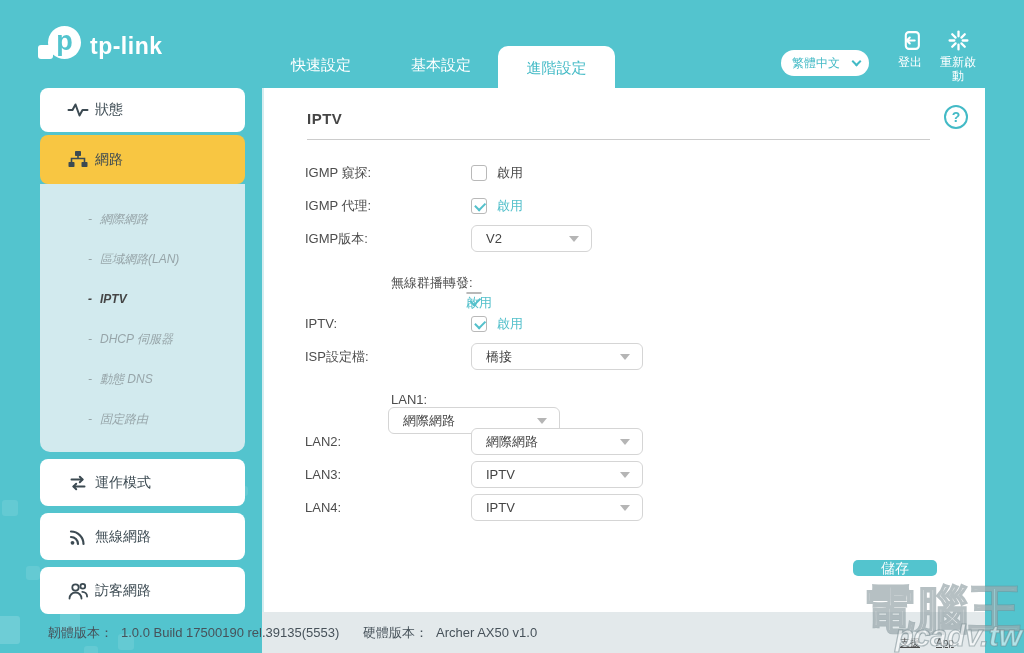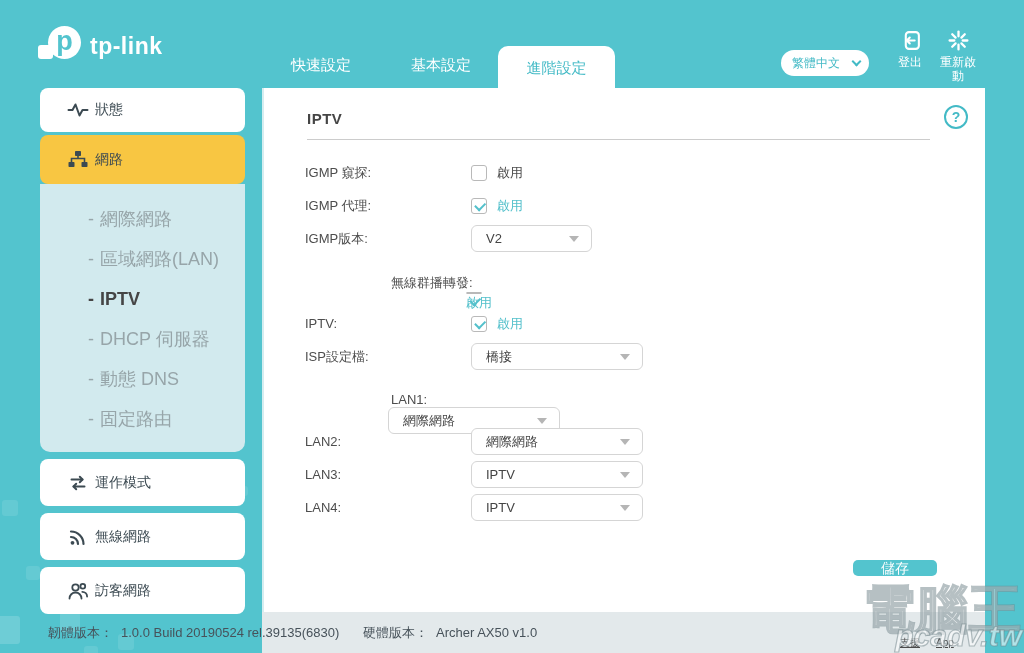--- a/index.html
+++ b/index.html
@@ -50,21 +50,21 @@
   .side-item .ic { margin-left:27px; width:22px; height:22px; flex:none; }
   .side-item .side-label { margin-left:6px; }
   .si-status   { top:88px;  height:44px; }
   .si-network  { top:135px; height:49px; background:#f8c642; }
   .si-opmode   { top:459px; height:47px; }
   .si-wireless { top:513px; height:47px; }
   .si-guest    { top:567px; height:47px; }
 
   .submenu { position:absolute; left:40px; top:184px; width:205px; height:268px; background:#d2eaee;
     border-radius:0 0 10px 10px; padding-top:15px; }
-  .submenu-item { height:40px; line-height:40px; padding-left:48px; font-size:18px; color:#97a5a9; cursor:pointer; }
+  .submenu-item { height:40px; line-height:40px; padding-left:48px; font-size:12px; color:#97a5a9; cursor:pointer;font-style:italic; }
   .submenu-item .dash { display:inline-block; width:12px; }
   .submenu-item.selected { color:#454545; font-weight:bold; }
 
   
   .panel { position:absolute; left:262px; top:88px; width:723px; height:524px; background:#fff;
     box-shadow:inset 2px 0 0 #d5edf0; }
   .panel-title { position:absolute; left:45px; top:22px; font-size:15px; font-weight:bold; color:#454545; letter-spacing:0.5px; }
   .divider { position:absolute; left:45px; top:51px; width:623px; height:1px; background:#cccccc; }
   .help { position:absolute; left:682px; top:17px; width:24px; height:24px; border:2px solid #43bac6; border-radius:50%;
     color:#43bac6; font-weight:bold; font-size:14px; text-align:center; line-height:20px; cursor:pointer; }
@@ -268,21 +268,21 @@
           <div class="row-label">LAN4:</div>
           <div class="select"><span>IPTV</span><span class="caret"></span></div>
         </div>
       </div>
     <button class="save-btn">儲存</button>
   </div>
 
   <div class="footer-main"></div>
   <div class="ftext ft-fw">
     <span class="flabel">韌體版本：</span>
-    <span>1.0.0 Build 20190524 rel.39135(6830)</span>
+    <span>1.0.0 Build 17500190 rel.39135(5553)</span>
   </div>
   <div class="ftext ft-hw">
     <span class="flabel">硬體版本：</span>
     <span>Archer AX50 v1.0</span>
   </div>
   <div class="footer-links" id="footer-links">
       <a>支援</a>
       <a>App</a>
     </div>
 

